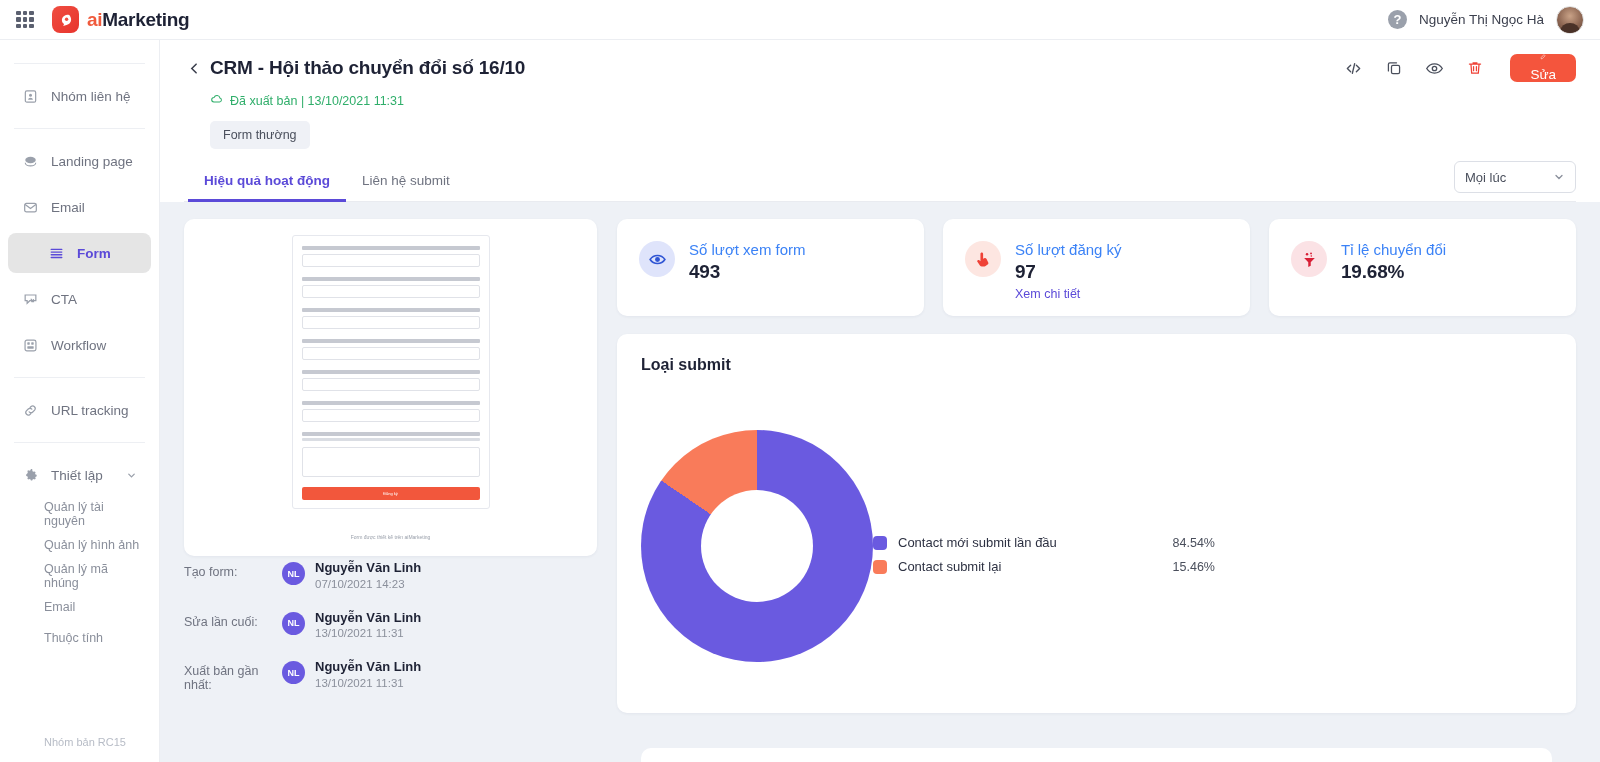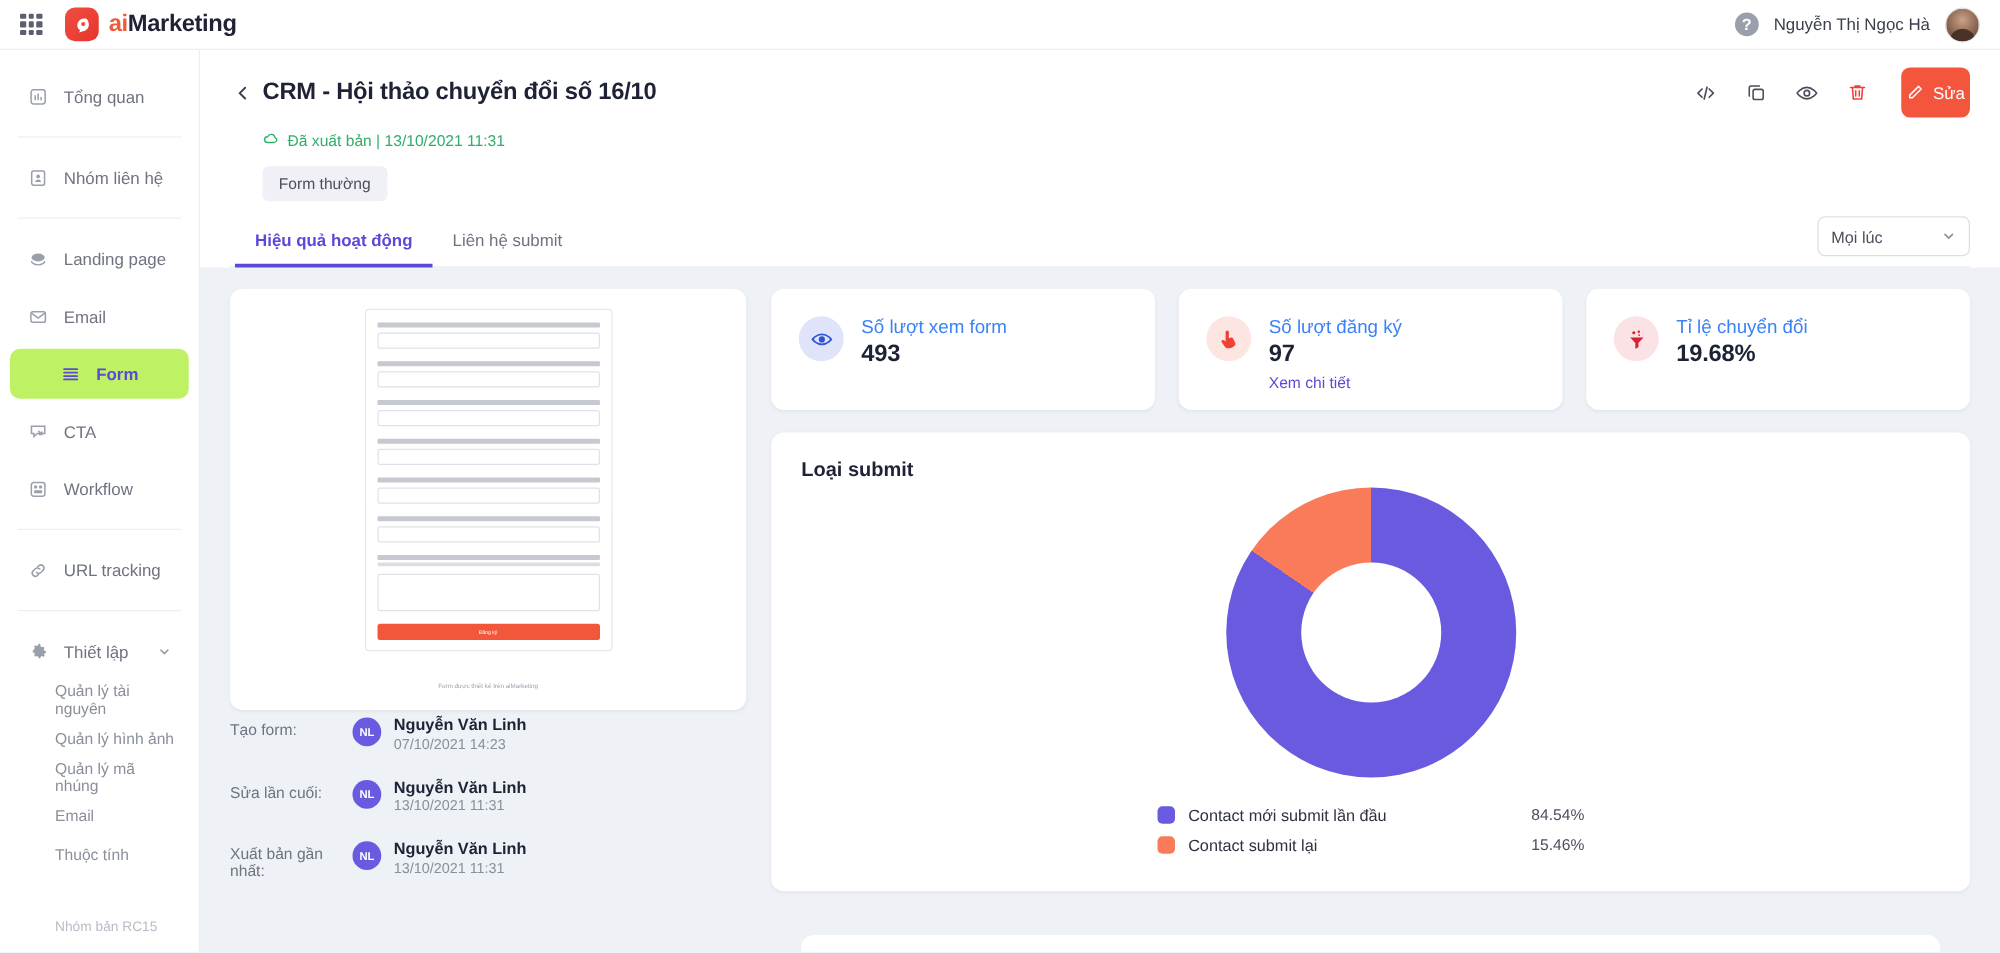--- a/index.html
+++ b/index.html
@@ -58,21 +58,21 @@
     display: flex; flex-direction: column; padding-top: 14px;
     position: relative;
   }
   .nav-item {
     display: flex; align-items: center; gap: 12px;
     height: 40px; padding: 0 14px; margin: 3px 8px;
     border-radius: 8px; cursor: pointer; color: #6f7380; font-size: 13.5px;
   }
   .nav-item .ico { width: 17px; height: 17px; flex: 0 0 17px;
     display: flex; align-items: center; justify-content: center; color: #9aa0ab; }
-  .nav-item.active { background: #bef264; color: #5b4ad8; font-weight: bold; padding-left: 40px; }
+  .nav-item.active { background: #e5e5e5; color: #5b4ad8; font-weight: bold; padding-left: 40px; }
   .nav-item.active .ico { color: #5b4ad8; }
   .nav-sep { height: 1px; background: #edeff3; margin: 9px 14px; }
   .nav-sub {
     font-size: 12.5px; color: #8a8f9b; padding: 0 14px 0 44px;
     height: 31px; display: flex; align-items: center; cursor: pointer;
   }
   .chev { margin-left: auto; color: #9aa0ab; display:flex; }
   .version { font-size: 11px; color: #b7bcc6; padding: 10px 0 14px 44px; margin-top: auto; }
 
   
@@ -80,22 +80,22 @@
   .page-head { background: #fff; padding: 14px 24px 0 24px; }
   .title-row { display: flex; align-items: center; }
   .back-btn { width: 20px; height: 20px; display: flex; align-items: center;
     justify-content: center; color: #3b3f4d; cursor: pointer; margin-right: 6px; }
   .page-title { font-size: 19px; font-weight: bold; color: #1e2235; letter-spacing: -0.2px; }
   .head-actions { margin-left: auto; display: flex; align-items: center; gap: 22px; }
   .act-ico { color: #4a4f5c; cursor: pointer; display: flex; }
   .act-ico.danger { color: #ef4136; }
   .edit-btn {
     display: flex; align-items: center; gap: 7px; background: #f4553d; color: #fff;
-    border: none; border-radius: 7px; height: 40px; padding: 0 4px;
-    font-size: 13.5px; font-family: inherit; cursor: pointer; margin-left: 4px;
+    border: none; border-radius: 7px; height: 28px; padding: 0 20px;
+    font-size: 13.5px; font-family: inherit; cursor: pointer; margin-left: 4px; flex-direction: column;
   }
   .pub-row { display: flex; align-items: center; gap: 6px; margin: 10px 0 0 26px;
     color: #2fae6a; font-size: 12.5px; }
   .form-chip {
     display: inline-block; margin: 12px 0 0 26px; background: #eff1f6; color: #4a4f5c;
     font-size: 12.5px; border-radius: 5px; padding: 7px 13px;
   }
   .tabs-row { display: flex; align-items: flex-end; margin-top: 12px;
     border-bottom: 1px solid #e9ebf0; padding: 0 0 0 4px; }
   .tab { padding: 10px 16px 11px 16px; font-size: 13.5px; color: #6f7380;
@@ -145,21 +145,21 @@
   .stat { flex: 1; height: 97px; display: flex; align-items: flex-start; padding: 22px 0 0 22px; gap: 14px; }
   .stat-ico { width: 36px; height: 36px; min-width: 36px; border-radius: 50%;
     display: flex; align-items: center; justify-content: center; }
   .stat-label { font-size: 15px; color: #3b82f6; }
   .stat-value { font-size: 19px; font-weight: bold; color: #1e2235; margin-top: 3px; letter-spacing: -0.2px; }
   .stat-link { font-size: 12.5px; color: #5b4ad8; margin-top: 4px; cursor: pointer; }
 
   
   .chart-card { flex: 1; min-height: 0; padding: 22px 24px 0 24px; display: flex; flex-direction: column; }
   .chart-title { font-size: 16px; font-weight: bold; color: #1e2235; }
-  .chart-body { flex: 1; min-height: 0; display: flex; flex-direction: column;
+  .chart-body { flex: 1; min-height: 0; display: flex; flex-direction: row;
     align-items: center; justify-content: flex-start; padding-top: 4px; }
   .donut-wrap { width: 232px; height: 232px; position: relative; }
   .donut { width: 232px; height: 232px; border-radius: 50%; }
   .donut::after { content: ""; position: absolute; left: 50%; top: 50%;
     transform: translate(-50%,-50%); width: 112px; height: 112px;
     border-radius: 50%; background: #fff; }
   .legend { margin-top: 18px; width: 342px; }
   .legend-row { display: flex; align-items: center; height: 24px; font-size: 13px; }
   .legend-sw { width: 14px; height: 14px; border-radius: 4px; margin-right: 11px; }
   .legend-label { color: #2d3142; }
@@ -199,29 +199,20 @@
       <div class="help-icon">?</div>
       <div class="user-name">Nguyễn Thị Ngọc Hà</div>
       <div class="avatar"></div>
     </div>
   </div>
 
   <div class="body">
 
     <div class="sidebar">
 
-      <div class="nav-item">
-        <span class="ico">
-          <svg width="15" height="15" viewBox="0 0 16 16" fill="none" stroke="currentColor" stroke-width="1.3">
-              <rect x="2" y="2" width="12" height="12" rx="2"></rect>
-              <path d="M5.5 10.5V7M8 10.5V5.5M10.5 10.5V8.5" stroke-linecap="round"></path>
-            </svg>
-        </span>
-        <span>Tổng quan</span>
-      </div>
 
       <div class="nav-sep"></div>
 
 
       <div class="nav-item">
         <span class="ico">
           <svg width="15" height="15" viewBox="0 0 16 16" fill="none" stroke="currentColor" stroke-width="1.3">
               <rect x="2.5" y="2" width="11" height="12" rx="1.6"></rect>
               <circle cx="8" cy="6.6" r="1.6" fill="currentColor" stroke="none"></circle>
               <path d="M5.5 11.4c0-1.3 1.1-2.2 2.5-2.2s2.5.9 2.5 2.2" fill="currentColor" stroke="none"></path>

